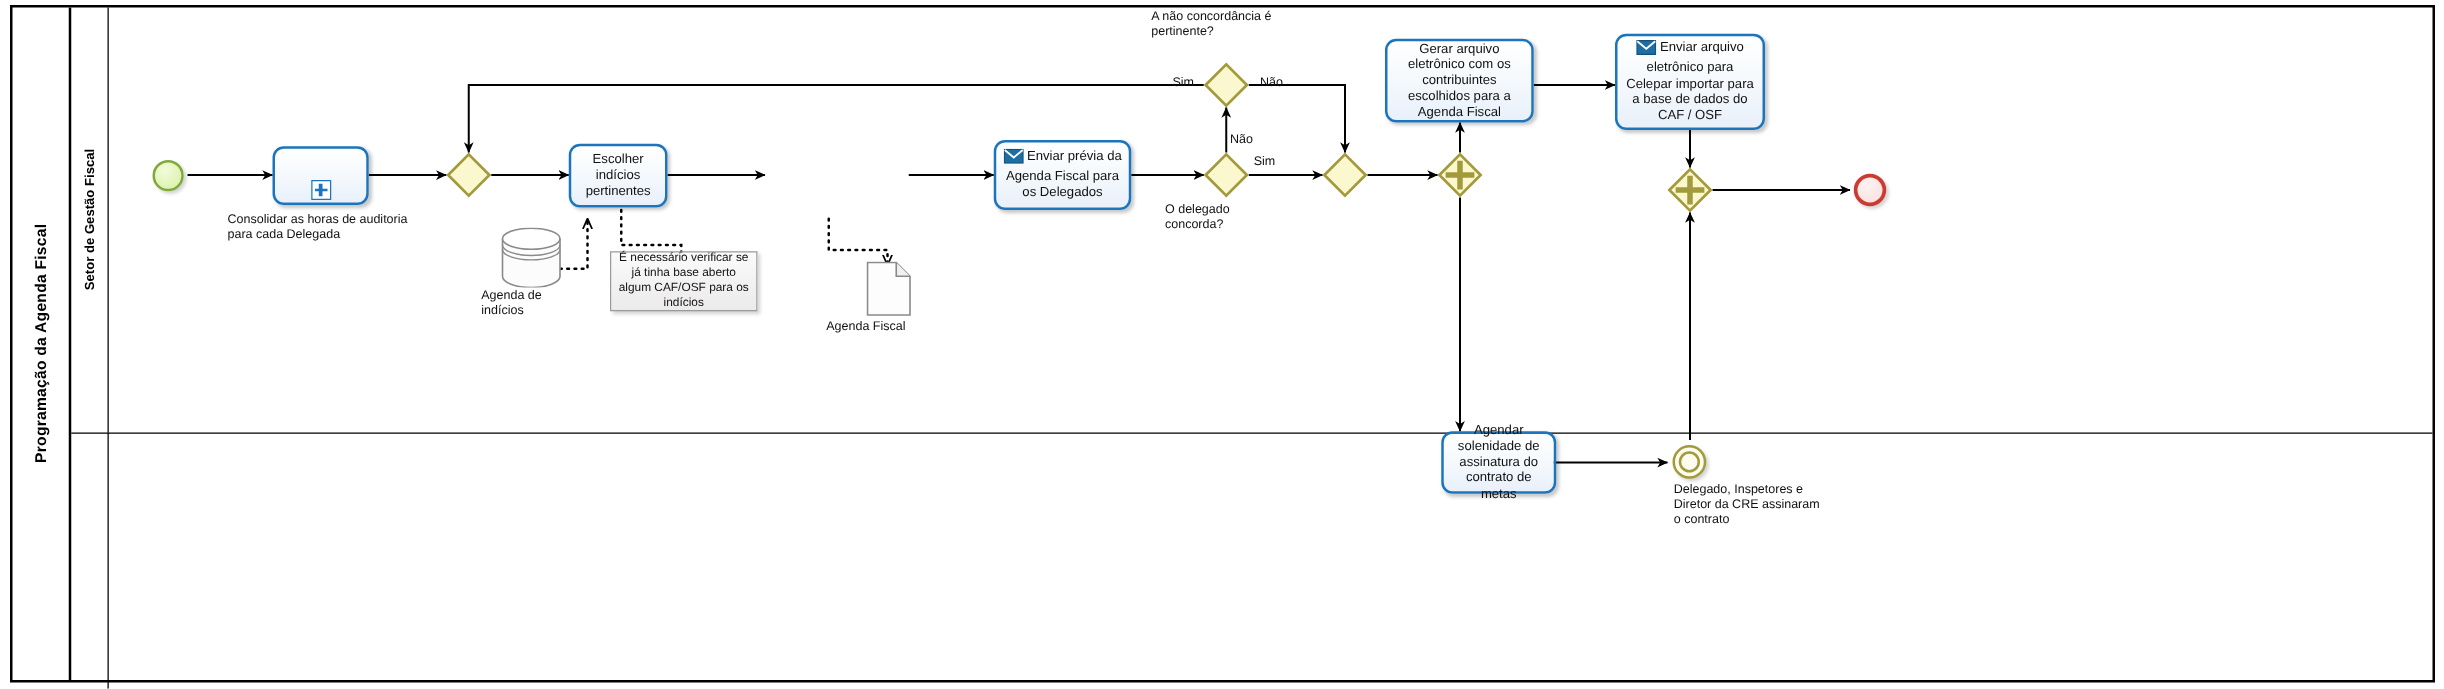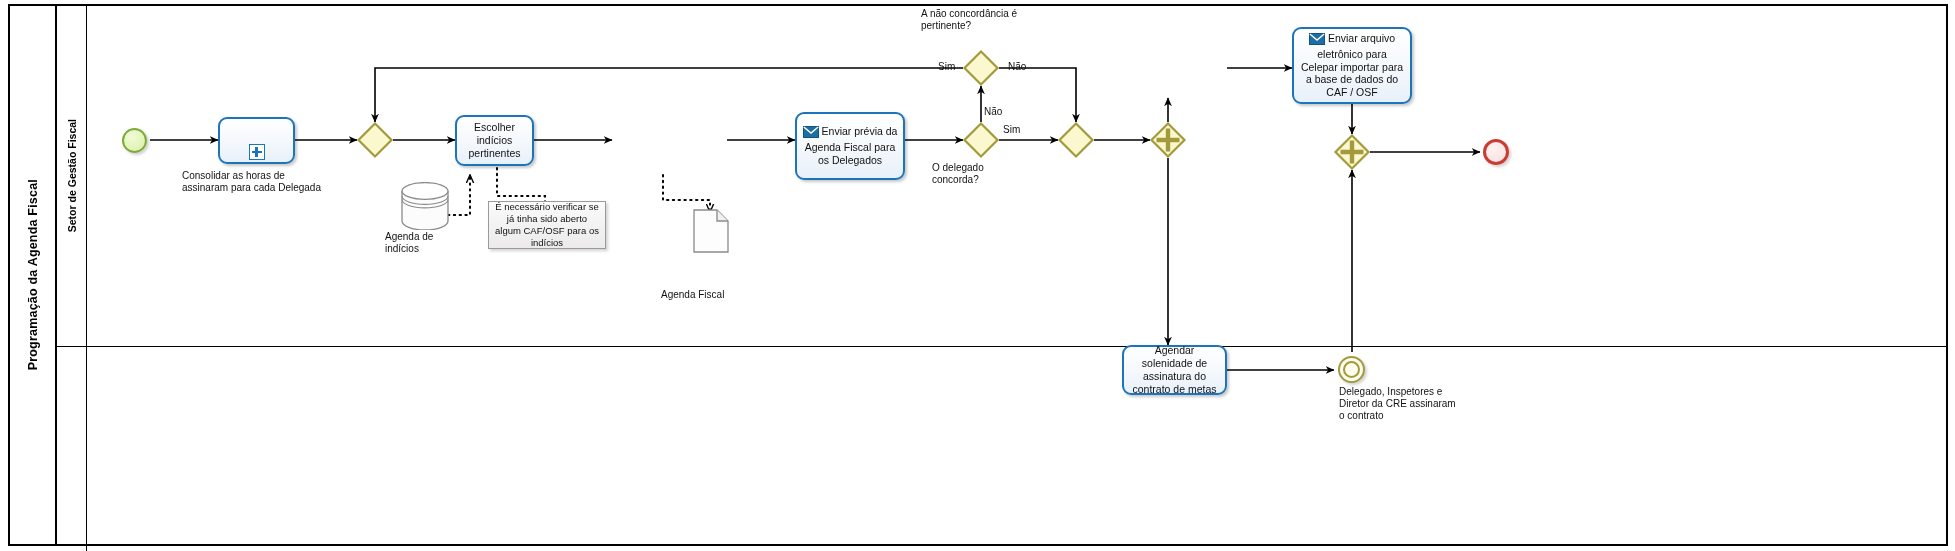--- a/index.html
+++ b/index.html
@@ -130,21 +130,21 @@
     <path class="assoc" d="M663,175 L663,200 L710,200 L710,212" marker-end="url(#oarw)"></path>
   </svg>
 
   <div class="event ev-start" style="left:122px;top:128px;width:25px;height:25px;"></div>
 
   <div class="task" style="left:218px;top:117px;width:77px;height:47px;">
     <span class="tlabel"></span>
     <span class="subproc-marker"></span>
   </div>
   <div class="ext-label" style="left:182px;top:170px;width:150px;">
-    <span>Consolidar as horas de assinaram para cada Delegada</span>
+    <span>Consolidar as horas de auditoria para cada Delegada</span>
   </div>
 
   <div class="gw" style="left:357px;top:122px;width:36px;height:36px;">
     <svg width="36" height="36" viewBox="0 0 36 36">
       <polygon points="18,1.5 34.5,18 18,34.5 1.5,18" fill="#fbf8d0" stroke="#a39a3c" stroke-width="2.2"></polygon>
     </svg>
   </div>
 
   <div class="task" style="left:455px;top:115px;width:79px;height:51px;">
     <span class="tlabel">Escolher indícios pertinentes</span>
@@ -156,35 +156,35 @@
       <ellipse cx="25" cy="9" rx="23" ry="8.4" fill="#ffffff" stroke="#8a8a8a" stroke-width="1.3"></ellipse>
       <path d="M2,14 A23,8.4 0 0 0 48,14" fill="none" stroke="#8a8a8a" stroke-width="1.1"></path>
       <path d="M2,17.5 A23,8.4 0 0 0 48,17.5" fill="none" stroke="#8a8a8a" stroke-width="1.1"></path>
     </svg>
   </div>
   <div class="ext-label" style="left:385px;top:231px;width:80px;">
     <span>Agenda de indícios</span>
   </div>
 
   <div class="annot" style="left:488px;top:201px;width:118px;height:48px;">
-    <span>É necessário verificar se já tinha sido aberto algum CAF/OSF para os indícios</span>
+    <span>É necessário verificar se já tinha base aberto algum CAF/OSF para os indícios</span>
   </div>
 
 
   <div class="doc" style="left:693px;top:209px;width:36px;height:44px;">
     <svg width="36" height="44" viewBox="0 0 36 44">
       <path d="M1,1 L24,1 L35,12 L35,43 L1,43 Z" fill="#fdfdfd" stroke="#8a8a8a" stroke-width="1.3"></path>
       <path d="M24,1 L24,12 L35,12" fill="#f0f0f0" stroke="#8a8a8a" stroke-width="1.3"></path>
     </svg>
   </div>
-  <div class="ext-label" style="left:661px;top:256px;width:100px;margin-top:33px;">
+  <div class="ext-label" style="left:661px;top:256px;width:100px;">
     <span>Agenda Fiscal</span>
   </div>
 
-  <div class="task msg" style="left:795px;top:112px;width:110px;height:68px;">
+  <div class="task msg" style="left:795px;top:112px;width:110px;height:56px;">
     <span class="tlabel">
       <span class="msg-ico">
         <svg width="16" height="12" viewBox="0 0 16 12">
           <rect x="0.5" y="0.5" width="15" height="11" fill="#1c6ea4" stroke="#14527a"></rect>
           <path d="M0.8,1 L8,7 L15.2,1" fill="none" stroke="#ffffff" stroke-width="1.4"></path>
         </svg>
       </span><span>Enviar prévia da Agenda Fiscal para os Delegados</span>
     </span>
   </div>
 
@@ -225,20 +225,23 @@
     </svg>
   </div>
 
   <div class="gw" style="left:1150px;top:122px;width:36px;height:36px;">
     <svg width="36" height="36" viewBox="0 0 36 36">
       <polygon points="18,1.5 34.5,18 18,34.5 1.5,18" fill="#fbf8d0" stroke="#a39a3c" stroke-width="2.2"></polygon>
       <path d="M18,6.5 L18,29.5 M6.5,18 L29.5,18" stroke="#a39a3c" stroke-width="4.4" stroke-linecap="butt"></path>
     </svg>
   </div>
 
+  <div class="task" style="left:1108px;top:31px;width:119px;height:67px;">
+    <span class="tlabel">Gerar arquivo eletrônico com os contribuintes escolhidos  para a Agenda Fiscal</span>
+  </div>
 
   <div class="task msg" style="left:1292px;top:27px;width:120px;height:77px;">
     <span class="tlabel">
       <span class="msg-ico">
         <svg width="16" height="12" viewBox="0 0 16 12">
           <rect x="0.5" y="0.5" width="15" height="11" fill="#1c6ea4" stroke="#14527a"></rect>
           <path d="M0.8,1 L8,7 L15.2,1" fill="none" stroke="#ffffff" stroke-width="1.4"></path>
         </svg>
       </span><span>Enviar arquivo eletrônico para Celepar importar para a base de dados do CAF / OSF</span>
     </span>
@@ -246,21 +249,21 @@
 
   <div class="gw" style="left:1334px;top:134px;width:36px;height:36px;">
     <svg width="36" height="36" viewBox="0 0 36 36">
       <polygon points="18,1.5 34.5,18 18,34.5 1.5,18" fill="#fbf8d0" stroke="#a39a3c" stroke-width="2.2"></polygon>
       <path d="M18,6.5 L18,29.5 M6.5,18 L29.5,18" stroke="#a39a3c" stroke-width="4.4" stroke-linecap="butt"></path>
     </svg>
   </div>
 
   <div class="event ev-end" style="left:1483px;top:139px;width:26px;height:26px;"></div>
 
-  <div class="task" style="left:1122px;top:345px;width:105px;height:50px;">
+  <div class="task" style="left:1153px;top:345px;width:92px;height:50px;">
     <span class="tlabel">Agendar solenidade  de assinatura do contrato de metas</span>
   </div>
 
   <div class="event ev-inter" style="left:1338px;top:356px;width:27px;height:27px;">
     <span class="inner"></span>
   </div>
   <div class="ext-label" style="left:1293px;top:386px;width:118px;margin-left:46px;">
     <span>Delegado, Inspetores e Diretor da CRE assinaram o contrato</span>
   </div>
 

